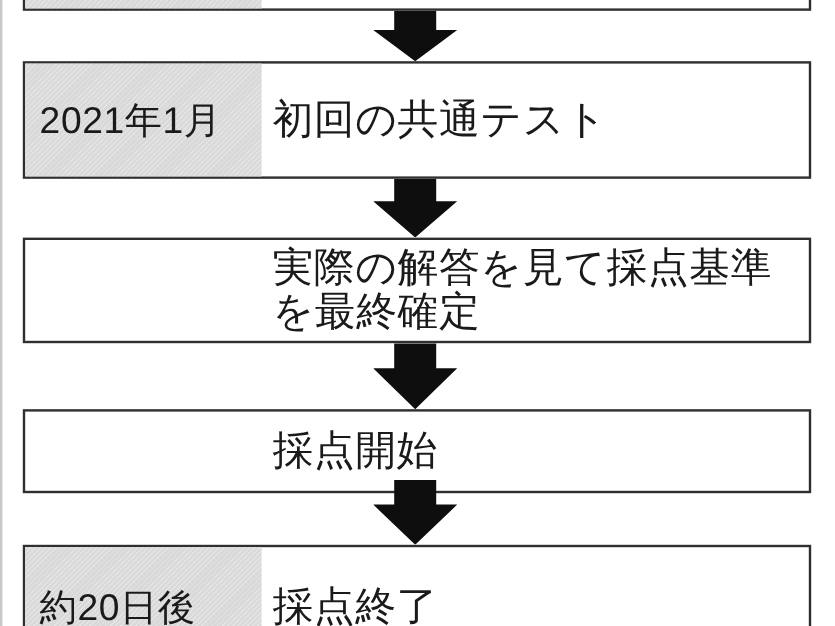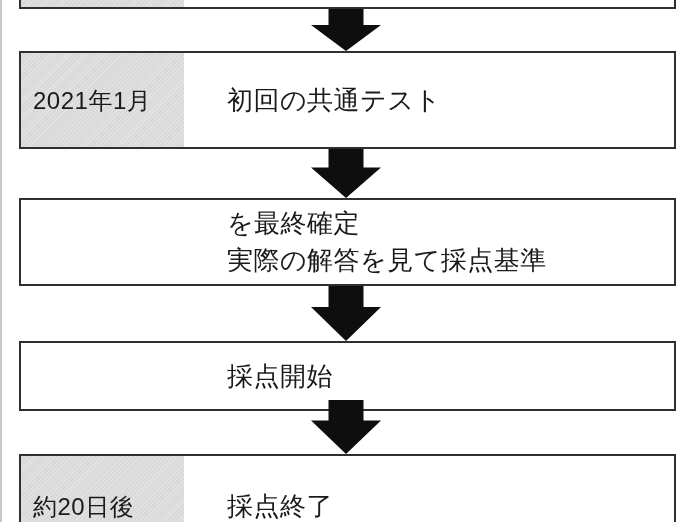--- a/index.html
+++ b/index.html
@@ -20,32 +20,32 @@
     box-sizing:border-box;
     border:2px solid #2f2f2f;
     background:#ffffff;
   }
   .b1{top:-41px;height:50px;}
   .b2{top:51px;height:98px;}
   .b3{top:198px;height:88px;}
   .b4{top:341px;height:70px;}
   .b5{top:454px;height:104px;}
   .datelabel{
-    position:absolute;left:0;top:0;bottom:0;width:163px;
+    position:absolute;left:0;top:0;bottom:0;width:197px;
     background:#d9d9d9;
     background-image:repeating-linear-gradient(135deg,rgba(255,255,255,0.28) 0px,rgba(255,255,255,0.28) 1px,transparent 1px,transparent 3px);
     display:flex;flex-direction:column;justify-content:center;
     padding-left:12px;box-sizing:border-box;
-    font-size:24px;line-height:35px;
+    font-size:31px;line-height:35px;
     letter-spacing:0.5px;
   }
   .content{
     position:absolute;left:206px;right:6px;top:0;bottom:0;
     display:flex;flex-direction:column;justify-content:center;
-    font-size:26px;line-height:37px;
+    font-size:34px;line-height:37px;
     letter-spacing:0.5px;
   }
   .arrow{
     position:absolute;left:311px;width:70px;
     background:#0e0e0e;
     clip-path:polygon(25% 0,75% 0,75% 38%,100% 38%,50% 100%,0 38%,25% 38%);
   }
   .a1{top:9px;height:42px;}
   .a2{top:149px;height:49px;}
   .a3{top:286px;height:55px;}
@@ -70,22 +70,22 @@
     </div>
     <div class="content">
       <div>初回の共通テスト</div>
     </div>
   </div>
 
   <div class="arrow a2"></div>
 
   <div class="box b3">
     <div class="content">
+      <div>実際の解答を見て採点基準</div>
       <div>を最終確定</div>
-      <div>実際の解答を見て採点基準</div>
     </div>
   </div>
 
   <div class="arrow a3"></div>
 
   <div class="box b4">
     <div class="content">
       <div>採点開始</div>
     </div>
   </div>

